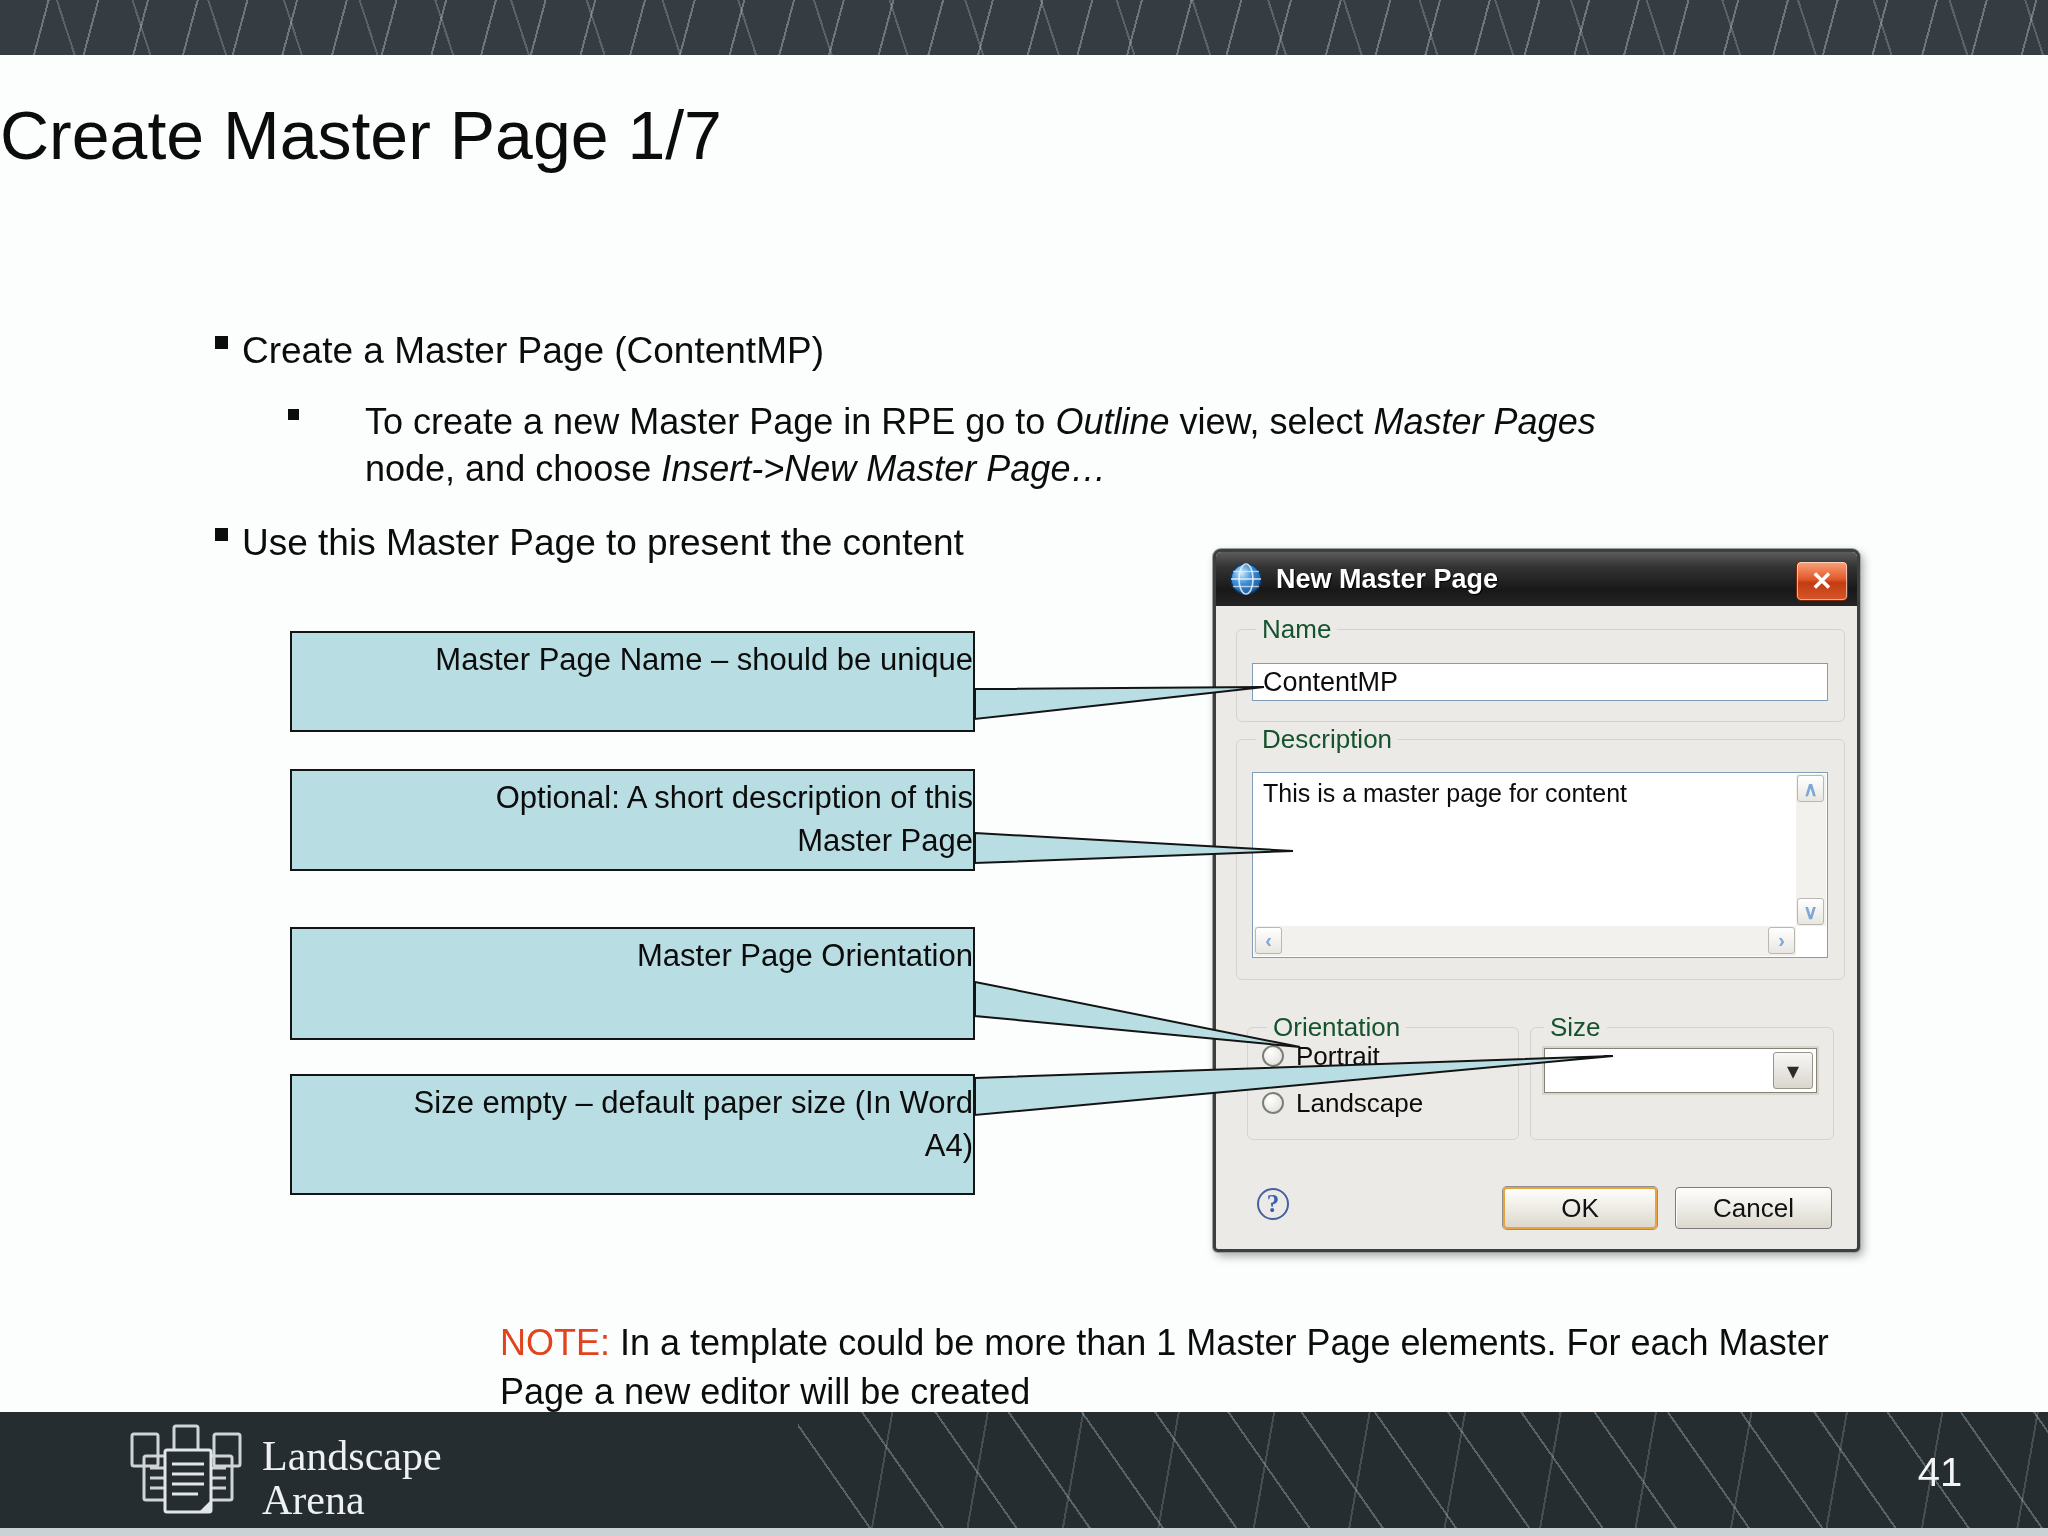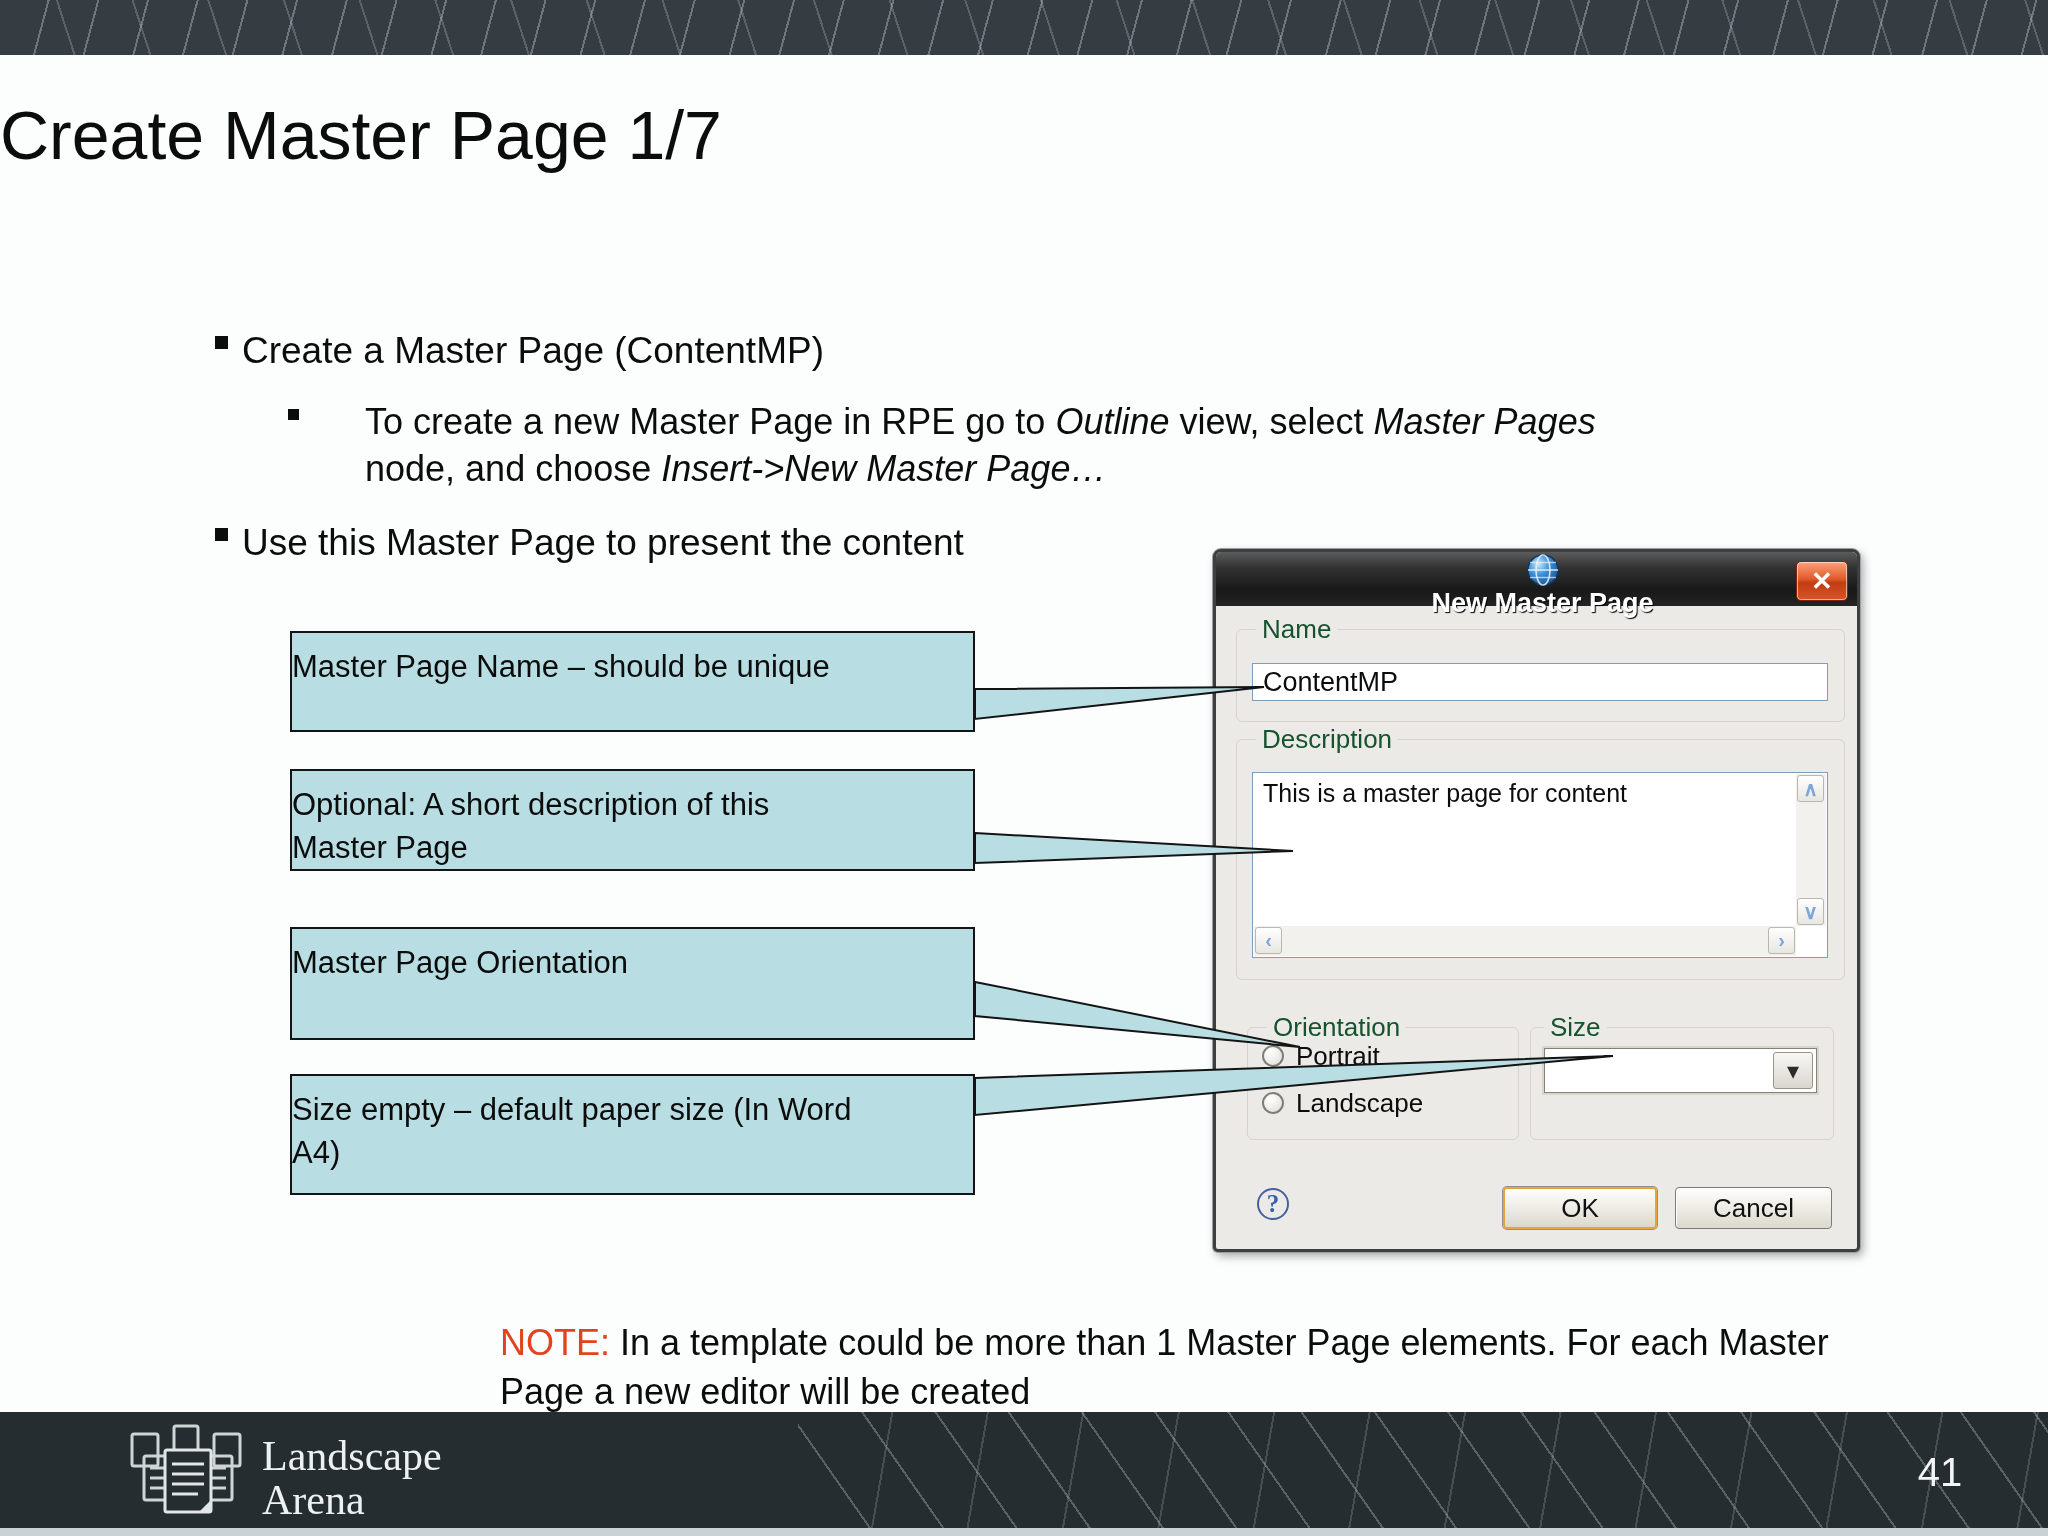--- a/index.html
+++ b/index.html
@@ -29,33 +29,33 @@
   .sq.small{width:11px;height:11px;}
   .b1{left:215px;top:330px;}
   .sub{left:288px;top:398px;font-size:36px;line-height:47px;}
   .sub .txt{display:inline-block;vertical-align:top;margin-left:52px;max-width:1420px;}
   .sub em{font-style:italic;margin-top:8px;}
   .b2{left:215px;top:522px;}
   .note{position:absolute;left:500px;top:1318px;width:1530px;font-size:36px;line-height:49px;}
   .note .red{color:#e2431d;}
   
   .callout{position:absolute;left:290px;width:685px;background:#b8dde2;border:2px solid #141414;
-           box-sizing:border-box;text-align:left;font-size:31px;line-height:43px;padding-top:12px;z-index:6;}
+           box-sizing:border-box;text-align:right;font-size:31px;line-height:43px;padding-top:5px;z-index:6;}
   .co1{top:631px;height:101px;}
   .co2{top:769px;height:102px;}
   .co3{top:927px;height:113px;}
   .co4{top:1074px;height:121px;}
   #pointers{position:absolute;left:0;top:0;z-index:5;pointer-events:none;}
   
   .dialog{position:absolute;left:1213px;top:549px;width:647px;height:703px;box-sizing:border-box;
           border:3px solid #3e3e3e;border-radius:8px 8px 5px 5px;background:#eceae7;z-index:4;
           box-shadow:0 0 0 1px #9aa0a3,3px 4px 10px rgba(0,0,0,.35);}
   .titlebar{position:absolute;left:0;top:0;right:0;height:54px;border-radius:5px 5px 0 0;
             background:linear-gradient(#5c5c5c 0,#333 28%,#181818 70%,#242424 100%);
-            display:flex;align-items:center;flex-direction:column;}
+            display:flex;align-items:center;}
   .titlebar .ttl{color:#fff;font-size:27px;font-weight:bold;margin-left:12px;text-shadow:1px 1px 1px #000;}
   .app-icon{margin-left:12px;width:36px;height:36px;flex:0 0 auto;}
   .close-btn{position:absolute;right:9px;top:9px;width:50px;height:38px;border-radius:5px;
              background:linear-gradient(#f9a37a 0,#e2592b 45%,#c13c12 55%,#d8552a 100%);
              border:1px solid #7e2408;box-shadow:inset 0 0 0 1px rgba(255,255,255,.55);
              color:#fff;font-size:26px;font-weight:bold;display:flex;align-items:center;justify-content:center;}
   .grp{position:absolute;border:1px solid #d6d3cb;border-radius:6px;}
   .grp-label{position:absolute;color:#14532d;font-size:26px;background:#eceae7;padding:0 6px;}
   .xp-input{position:absolute;background:#fff;border:1px solid #7f9db9;box-sizing:border-box;
             font-size:27px;display:flex;align-items:center;padding-left:10px;}

